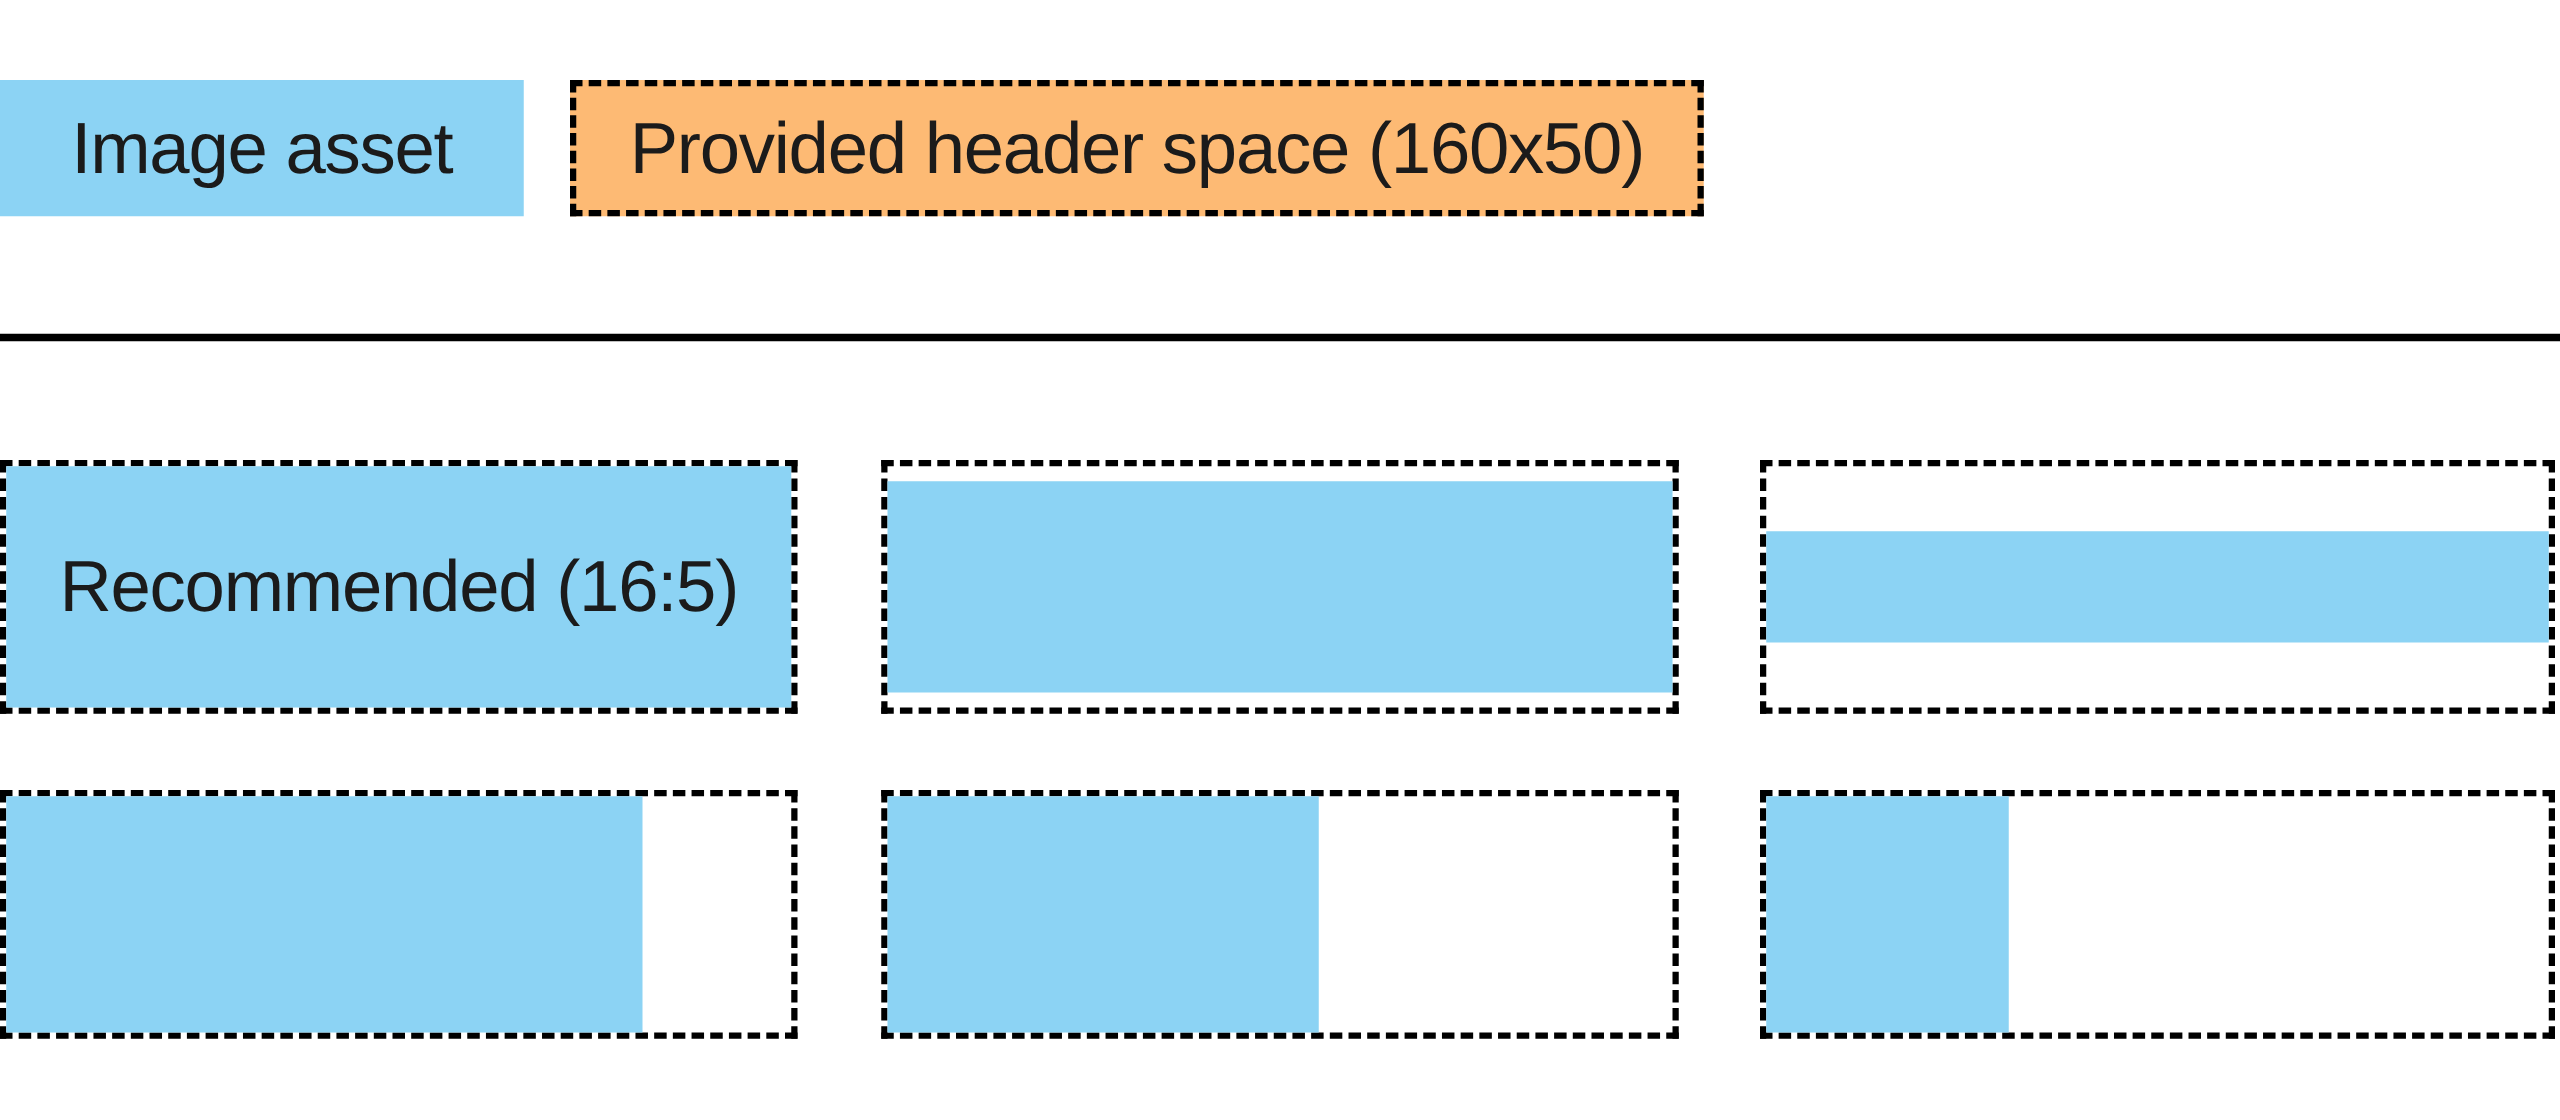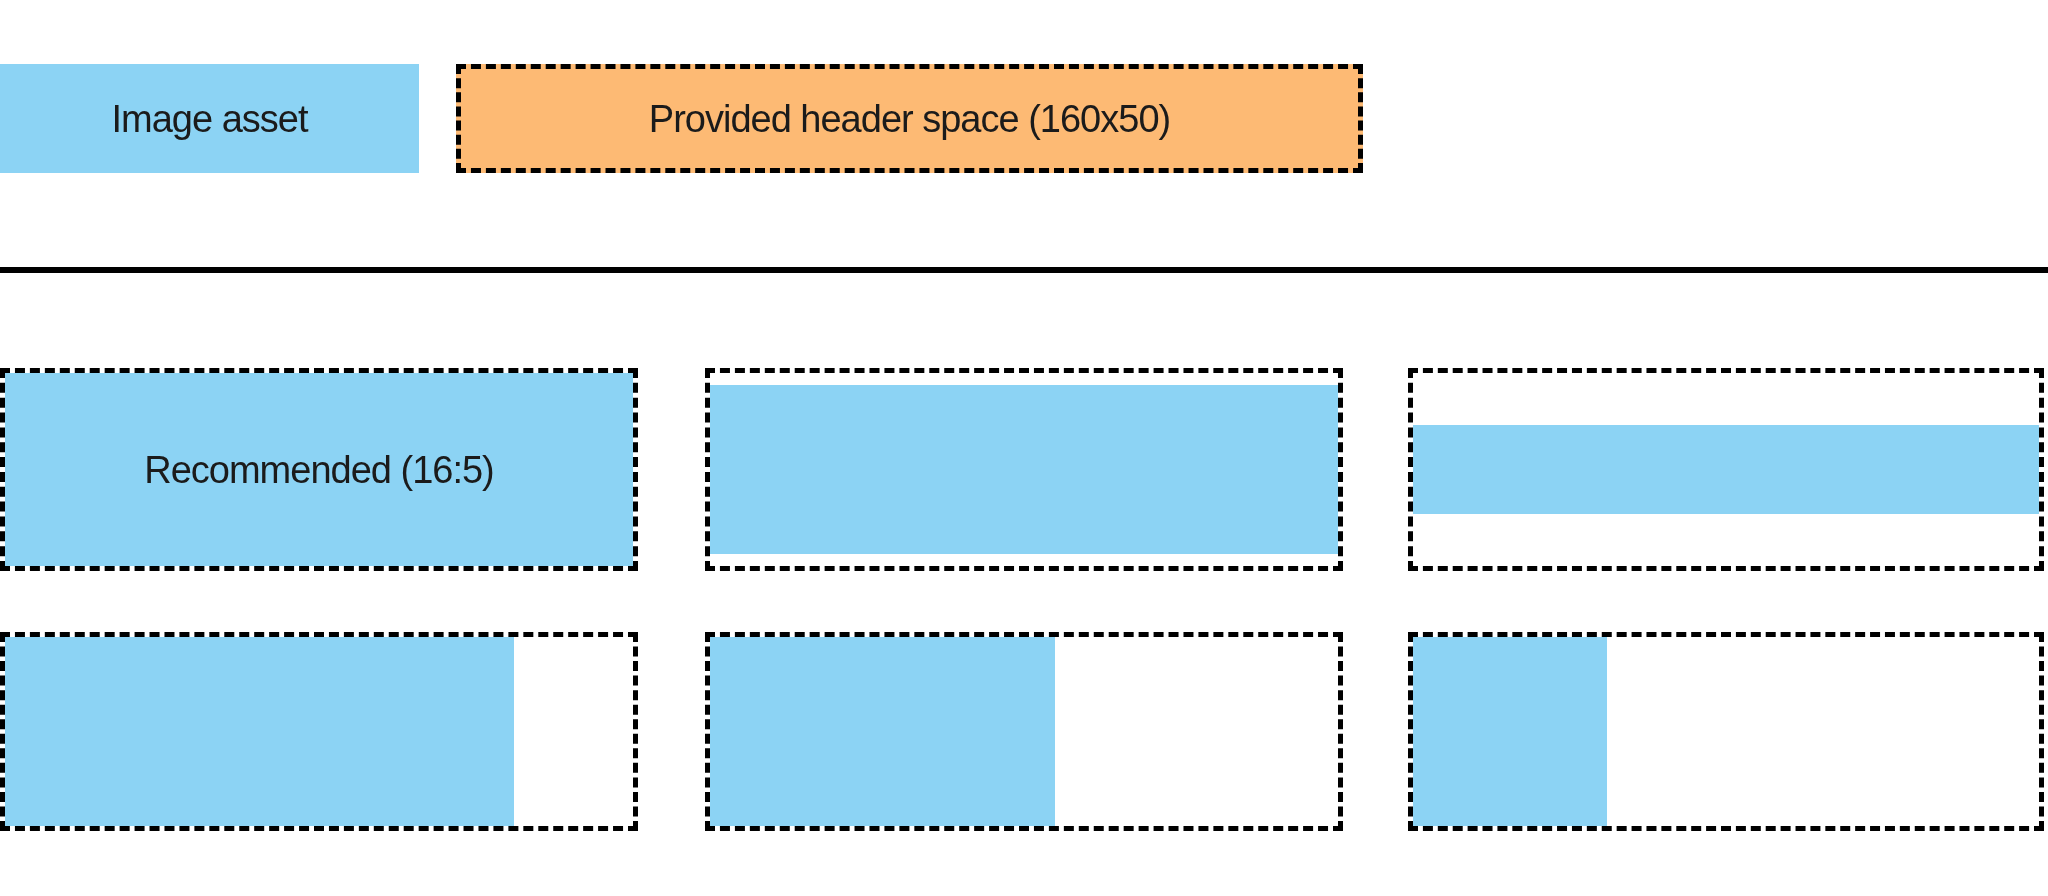--- a/index.html
+++ b/index.html
@@ -10,21 +10,21 @@
   .canvas {
     position: relative;
     width: 2048px;
     height: 896px;
     background: var(--bg, #ffffff);
     overflow: hidden;
     font-family: "Liberation Sans", sans-serif;
     color: var(--text, #1b1b1b);
   }
   .label {
-    font-size: 38px;
+    font-size: 58px;
     letter-spacing: -1px;
     line-height: 1;
     white-space: nowrap;
   }
   
   .legend-swatch {
     position: absolute;
     left: 0; top: 64px;
     width: 419px; height: 109px;
     background: var(--blue, #8CD3F4);

